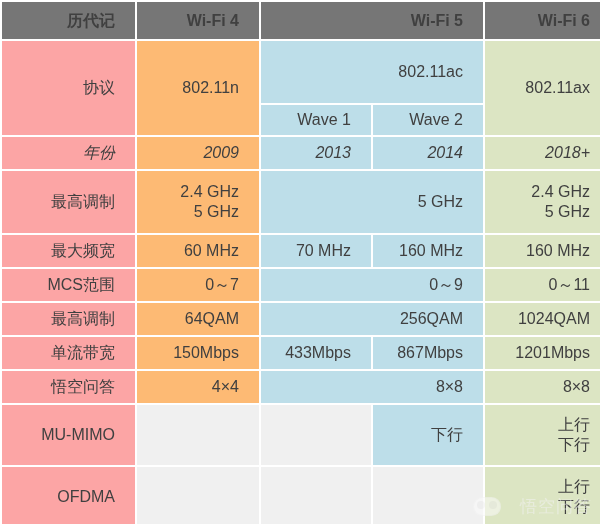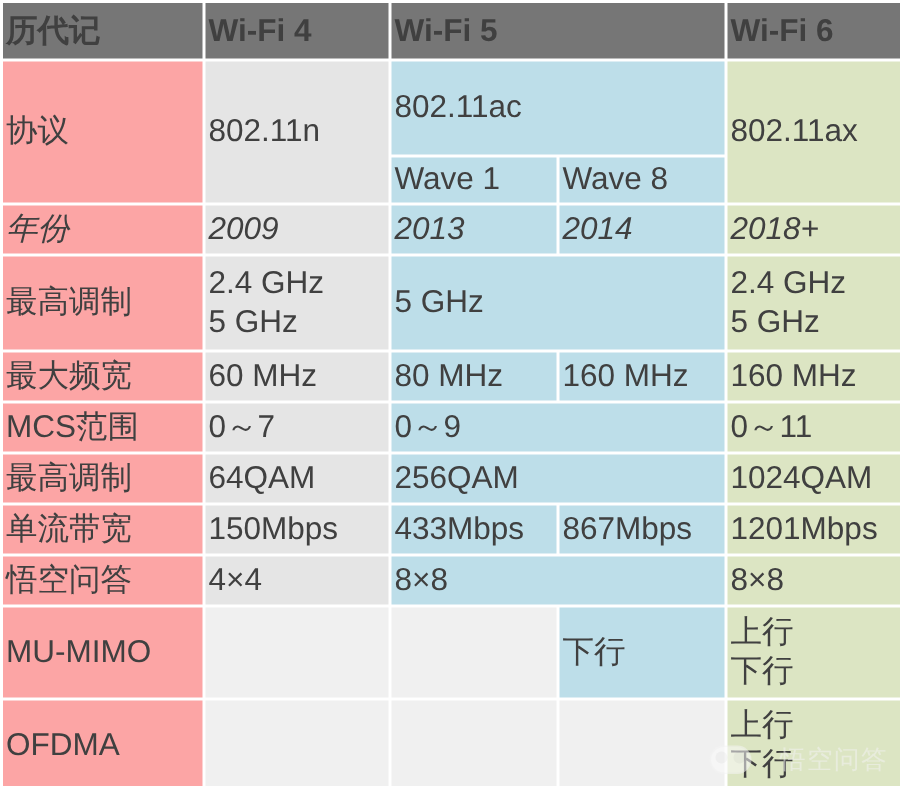--- a/index.html
+++ b/index.html
@@ -12,43 +12,43 @@
 
   #wifi-table {
     width: 600px;
     border-collapse: separate;
     border-spacing: 2px;
     background: #ffffff;
     table-layout: fixed;
   }
 
   #wifi-table td {
-    text-align: left;
+    text-align: right;
     vertical-align: middle;
-    font-size: 21px;
+    font-size: 16px;
     color: #404040;
     line-height: 1.22;
-    padding: 0 2px;
+    padding: 0 20px;
     white-space: pre-line;
   }
 
   
   .hdr {
     background: #767676;
     color: #ffffff;
     font-weight: bold;
     font-size: 21px;
     height: 37px;
   }
   .rowlabel {
     background: #fca5a5;
     color: #3c3c3c;
     font-size: 19px;
   }
-  .c-orange { background: #e5e5e5; }
+  .c-orange { background: #fdba74; }
   .c-blue   { background: #BDDEE9; margin-top: 47px; }
   .c-green  { background: #DCE5C3; }
   .c-empty  { background: #F0F0F0; }
 
   
   .r-proto   td { height: 62px; }
   .r-proto-b td { height: 30px; }
   .r-year    td { height: 32px; font-style: italic; }
   .r-band    td { height: 62px; }
   .r-std     td { height: 32px; }
@@ -113,21 +113,21 @@
     </tr>
 
     <tr class="r-proto">
       <td class="rowlabel" rowspan="2">协议</td>
       <td class="c-orange" rowspan="2">802.11n</td>
       <td class="c-blue" colspan="2">802.11ac</td>
       <td class="c-green" rowspan="2">802.11ax</td>
     </tr>
     <tr class="r-proto-b">
       <td class="c-blue subcell">Wave 1</td>
-      <td class="c-blue subcell">Wave 8</td>
+      <td class="c-blue subcell">Wave 2</td>
     </tr>
 
     <tr class="r-year">
       <td class="rowlabel">年份</td>
       <td class="c-orange">2009</td>
       <td class="c-blue">2013</td>
       <td class="c-blue">2014</td>
       <td class="c-green">2018+</td>
     </tr>
 
@@ -136,21 +136,21 @@
       <td class="c-orange">2.4 GHz
 5 GHz</td>
       <td class="c-blue" colspan="2">5 GHz</td>
       <td class="c-green">2.4 GHz
 5 GHz</td>
     </tr>
 
     <tr class="r-std">
       <td class="rowlabel">最大频宽</td>
       <td class="c-orange">60 MHz</td>
-      <td class="c-blue">80 MHz</td>
+      <td class="c-blue">70 MHz</td>
       <td class="c-blue">160 MHz</td>
       <td class="c-green">160 MHz</td>
     </tr>
 
     <tr class="r-std">
       <td class="rowlabel">MCS范围</td>
       <td class="c-orange">0～7</td>
       <td class="c-blue" colspan="2">0～9</td>
       <td class="c-green">0～11</td>
     </tr>

